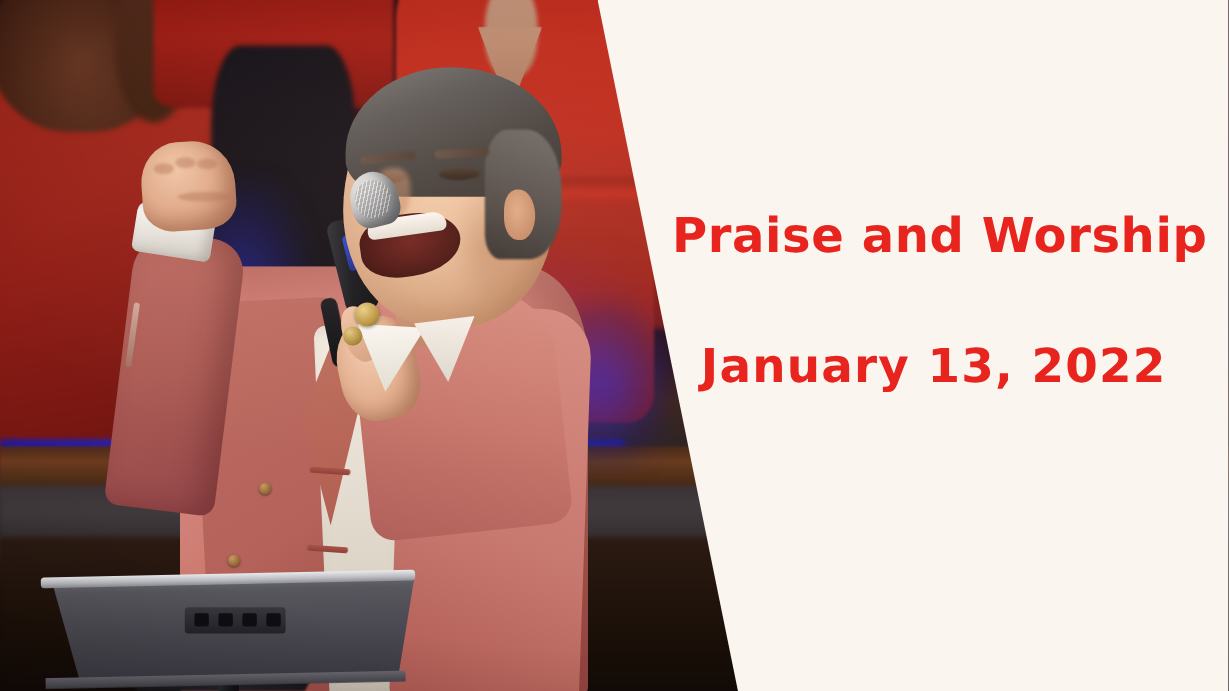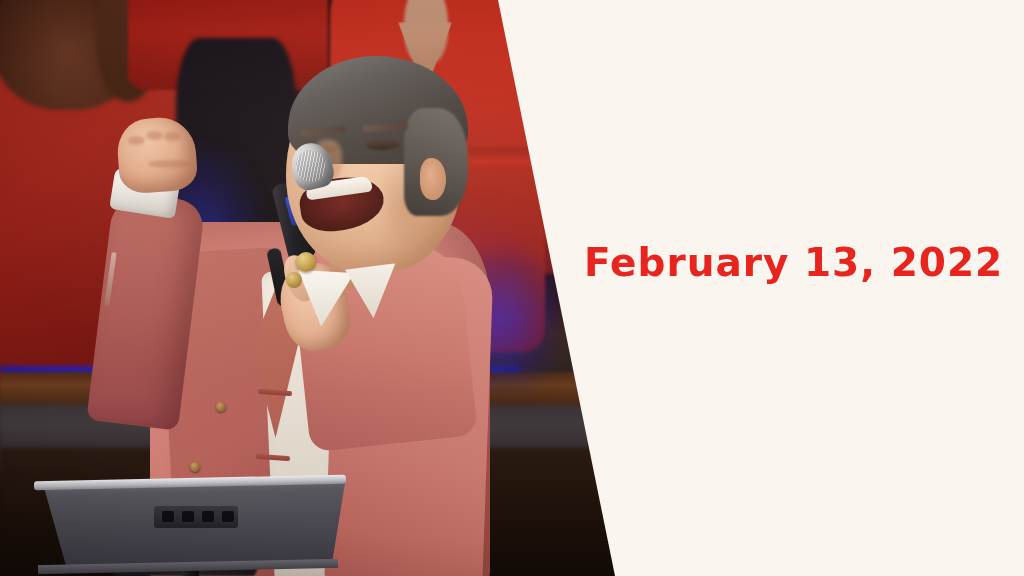--- a/index.html
+++ b/index.html
@@ -646,17 +646,18 @@
     <div class="clamp-notch" style="left:162px; top:511px;"></div>
     <div class="clamp-notch" style="left:182px; top:511px;"></div>
     <div class="clamp-notch" style="left:202px; top:511px;"></div>
     <div class="clamp-notch" style="left:222px; top:511px;"></div>
 
     <div class="photo-grade"></div>
   </div>
 
   <div class="title-panel">
     <div class="title-block">
-      <div class="subhead">February 13, 2022</div>
+      <h1 class="headline">Praise and Worship</h1>
+      <div class="subhead">January 13, 2022</div>
     </div>
   </div>
 
 </div>
 
 </body></html>

